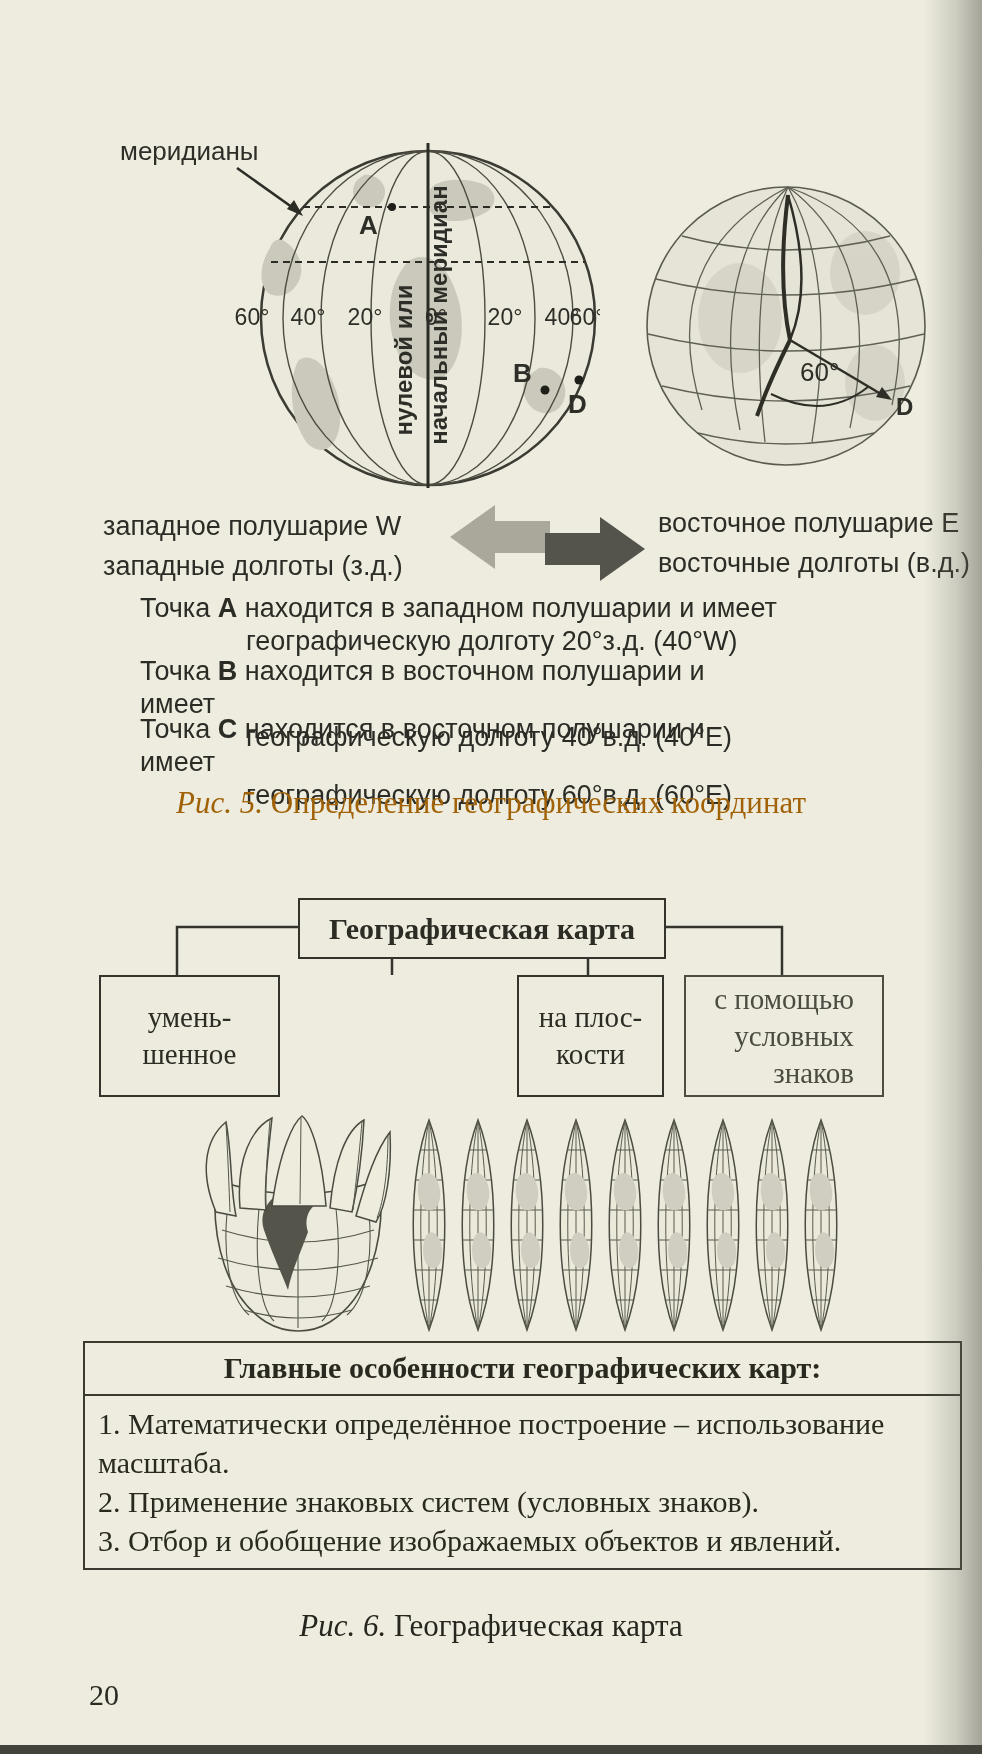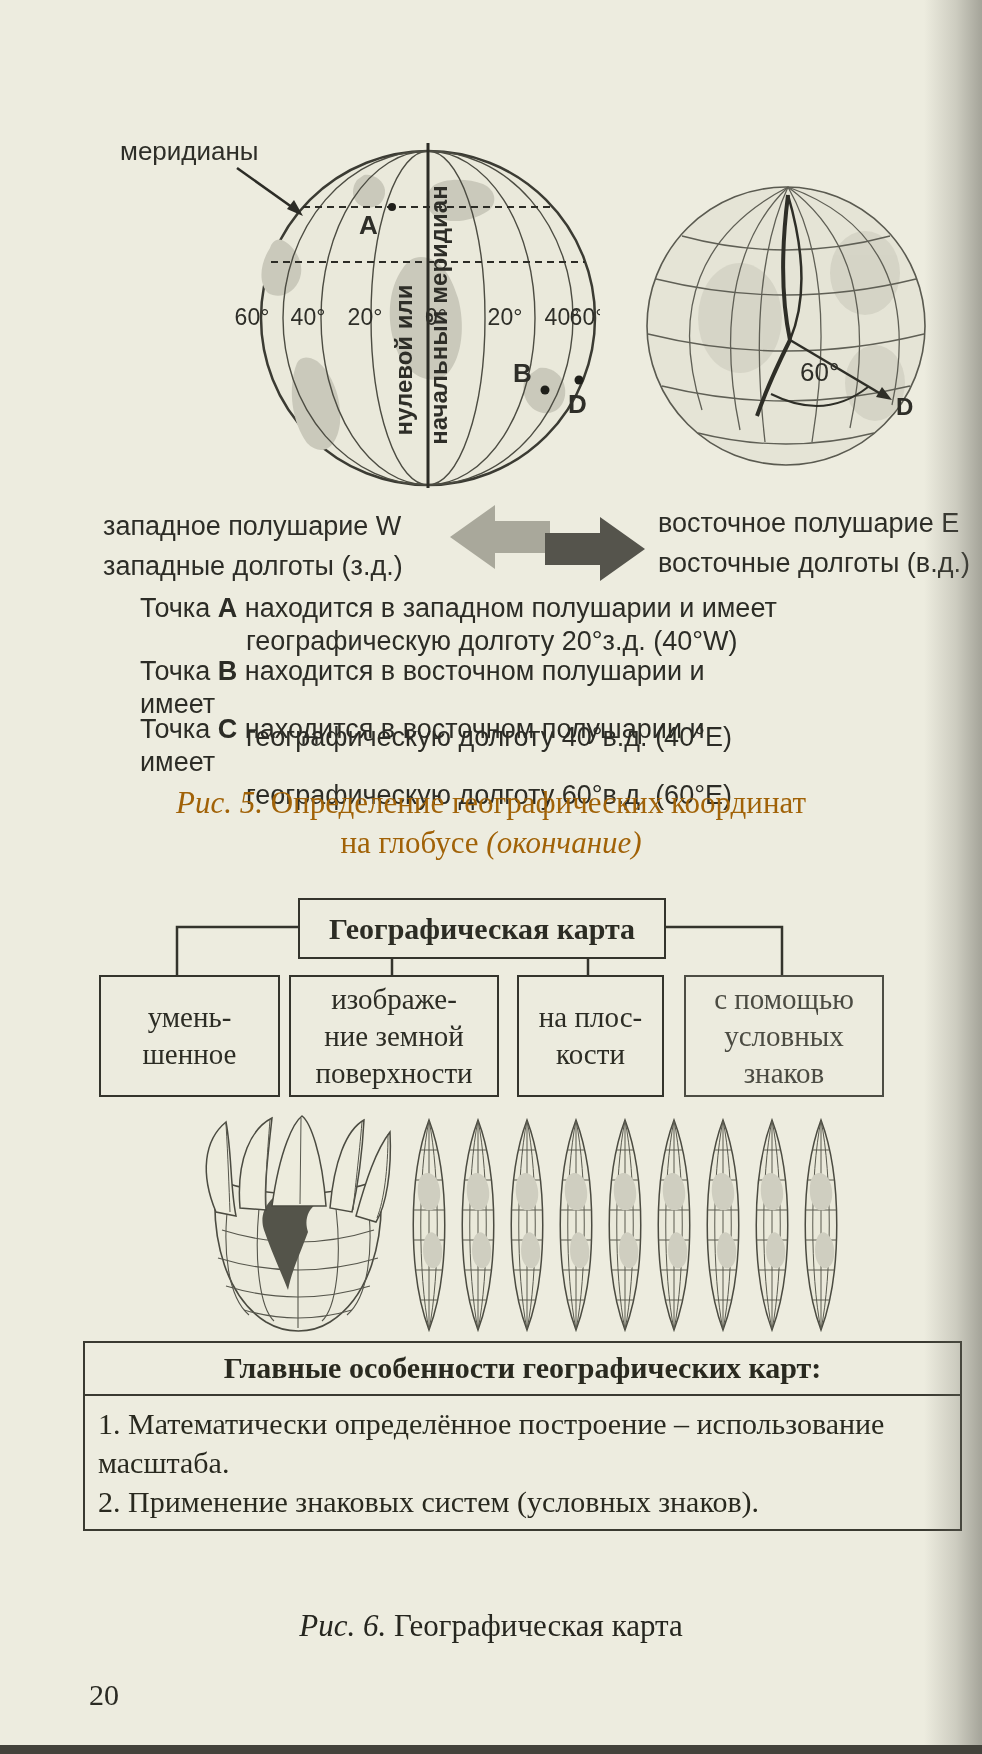--- a/index.html
+++ b/index.html
@@ -28,21 +28,21 @@
   .fc-box{
     position:absolute;display:flex;align-items:center;justify-content:center;
     border:2.5px solid #34342c;background:#ecebde;text-align:center;
     font-family:"Liberation Serif",serif;color:#2c2c24;
   }
   .fc-root{left:298px;top:898px;width:364px;height:57px;font-size:30px;font-weight:bold;}
   .fc-child{top:975px;height:118px;font-size:29px;line-height:37px;white-space:pre-line;}
   .fc-c1{left:99px;width:177px;}
   .fc-c2{left:289px;width:206px;}
   .fc-c3{left:517px;width:143px;}
-  .fc-c4{left:684px;width:196px;color:#4b4b42;border-color:#4d4d44;}
+  .fc-c4{left:684px;width:196px;color:#4b4b42;border-color:#4d4d44;text-align:right;}
 
   
   .feat{
     left:83px;top:1341px;width:875px;border:2.5px solid #3a3a31;
     font-family:"Liberation Serif",serif;color:#29291f;
   }
   .feat-title{
     text-align:center;font-size:30px;font-weight:bold;padding:8px 2px 9px;
     border-bottom:2.5px solid #3a3a31;
   }
@@ -175,37 +175,33 @@
     <div><span>Точка </span><span class="b">В</span><span> находится в восточном полушарии и имеет</span></div>
     <div class="l2">географическую долготу 40°в.д. (40°E)</div>
   </div>
   <div class="abs pt" style="top:713px;">
     <div><span>Точка </span><span class="b">С</span><span> находится в восточном полушарии и имеет</span></div>
     <div class="l2">географическую долготу 60°в.д. (60°E)</div>
   </div>
 
   <div class="abs cap5 serif">
     <div class="row"><span class="it">Рис. 5.</span><span> Определение географических координат</span></div>
-    <div class="row"><span>на глобусе </span><span class="it">(окончание)</span></div>
   </div>
 
   <svg class="abs" style="left:85px;top:893px;" width="800" height="90" viewBox="0 0 800 90" xmlns="http://www.w3.org/2000/svg">
     <g stroke="#34342c" stroke-width="2.5" fill="none">
       <path d="M213,34 H92 V82"></path>
       <path d="M577,34 H697 V82"></path>
       <path d="M307,62 V82"></path>
       <path d="M503,62 V82"></path>
     </g>
   </svg>
   <div class="fc-box fc-root">Географическая карта</div>
   <div class="fc-box fc-child fc-c1">умень-
 шенное</div>
-  <div class="fc-box fc-child fc-c2">изображе-
-ние земной
-поверхности</div>
   <div class="fc-box fc-child fc-c3">на плос-
 кости</div>
   <div class="fc-box fc-child fc-c4">с помощью
 условных
 знаков</div>
 
   <svg class="abs" style="left:196px;top:1112px;" width="205" height="228" viewBox="0 0 205 228" xmlns="http://www.w3.org/2000/svg">
     <path d="M20,68 C14,130 32,186 70,210 C90,222 115,222 134,210 C172,186 190,130 184,68 Q102,96 20,68 Z" fill="#ebead c" style="fill:#ebeadc" stroke="#4b4b41" stroke-width="1.6"></path>
     <g stroke="#56564c" stroke-width="1.1" fill="none">
       <path d="M26,118 Q102,142 178,118"></path>
@@ -270,20 +266,21 @@
     <use href="#gore" xlink:href="#gore" x="294"></use>
     <use href="#gore" xlink:href="#gore" x="343"></use>
     <use href="#gore" xlink:href="#gore" x="392"></use>
   </svg>
 
   <div class="abs feat">
     <div class="feat-title">Главные особенности географических карт:</div>
     <div class="feat-body">
       <div>1. Математически определённое построение – использование масштаба.</div>
       <div>2. Применение знаковых систем (условных знаков).</div>
+      <div>3. Отбор и обобщение изображаемых объектов и явлений.</div>
     </div>
   </div>
 
   <div class="abs cap6">
     <span class="it">Рис. 6.</span><span> Географическая карта</span>
   </div>
 
   <div class="abs pagenum">20</div>
 
   <div class="abs edge-shadow"></div>

